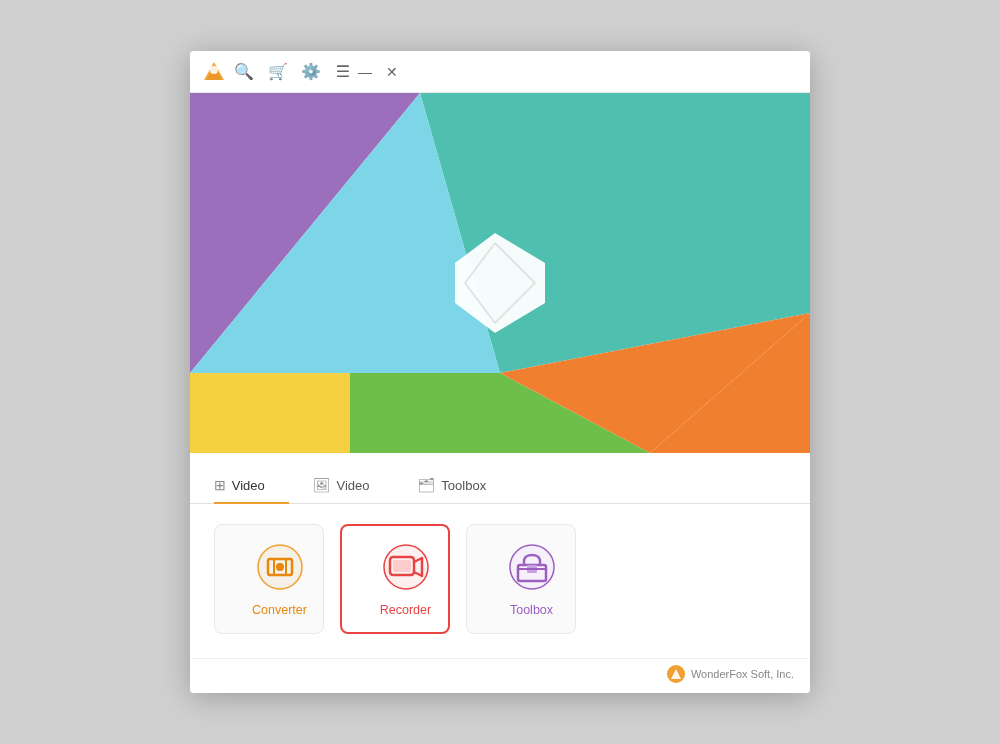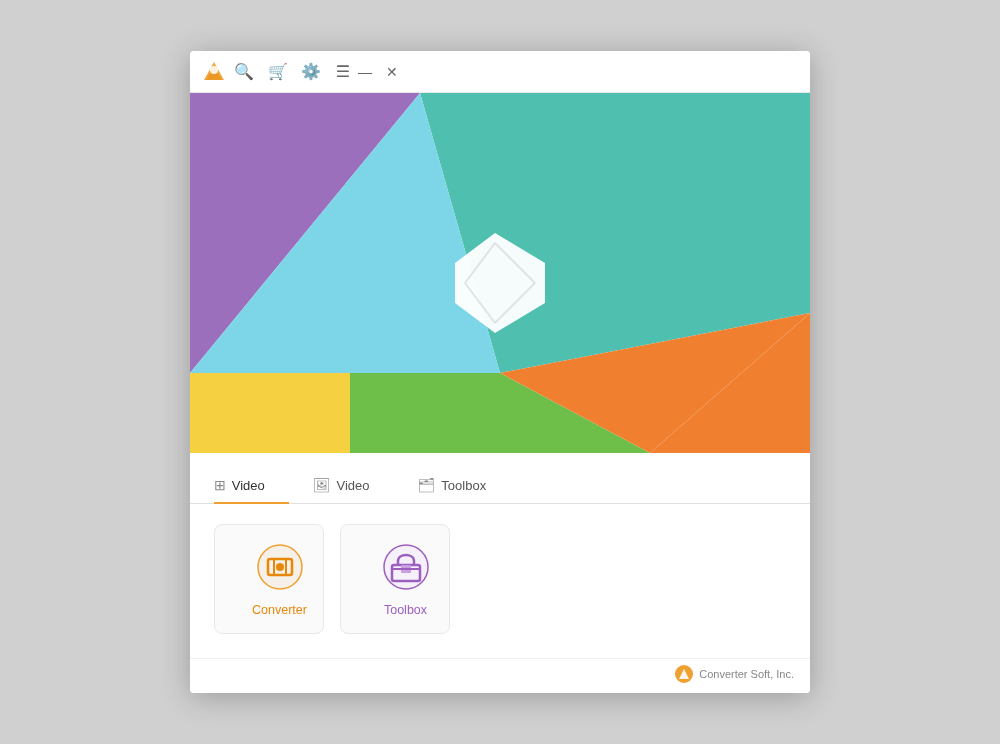--- a/index.html
+++ b/index.html
@@ -256,20 +256,31 @@
           <rect x="12" y="16" width="24" height="16" rx="2" fill="none" stroke="#e8870a" stroke-width="2.5"></rect>
           <line x1="18" y1="16" x2="18" y2="32" stroke="#e8870a" stroke-width="2"></line>
           <line x1="30" y1="16" x2="30" y2="32" stroke="#e8870a" stroke-width="2"></line>
           <circle cx="24" cy="24" r="4" fill="#e8870a"></circle>
         </svg>
       </div>
       <span class="tool-label orange">Converter</span>
     </div>
 
 
+    <div class="tool-card active">
+      <div class="tool-icon">
+        <svg width="48" height="48" viewBox="0 0 48 48">
+          <circle cx="24" cy="24" r="22" fill="#fff0f0" stroke="#e84444" stroke-width="1.5"></circle>
+          <rect x="8" y="14" width="24" height="18" rx="3" fill="none" stroke="#e84444" stroke-width="2.5"></rect>
+          <polyline points="32,19 40,15 40,33 32,29" fill="none" stroke="#e84444" stroke-width="2.5" stroke-linejoin="round"></polyline>
+          <rect x="11" y="17" width="18" height="12" rx="2" fill="#ffcccc"></rect>
+        </svg>
+      </div>
+      <span class="tool-label red">Recorder</span>
+    </div>
 
 
     <div class="tool-card">
       <div class="tool-icon">
         <svg width="48" height="48" viewBox="0 0 48 48">
           <circle cx="24" cy="24" r="22" fill="#f5f0fa" stroke="#9c5fc0" stroke-width="1.5"></circle>
           <rect x="10" y="22" width="28" height="16" rx="2" fill="none" stroke="#9c5fc0" stroke-width="2.5"></rect>
           <path d="M16,22 L16,18 C16,14 20,12 24,12 C28,12 32,14 32,18 L32,22" fill="none" stroke="#9c5fc0" stroke-width="2.5"></path>
           <rect x="19" y="22" width="10" height="8" rx="1" fill="#c89fe0"></rect>
           <line x1="10" y1="26" x2="38" y2="26" stroke="#9c5fc0" stroke-width="2"></line>
@@ -278,16 +289,16 @@
       <span class="tool-label purple">Toolbox</span>
     </div>
   </div>
 
   <div class="footer">
     <div class="footer-logo">
       <svg class="footer-logo-icon" viewBox="0 0 18 18">
         <circle cx="9" cy="9" r="9" fill="#f0a030"></circle>
         <polygon points="9,4 14,14 4,14" fill="white" opacity="0.9"></polygon>
       </svg>
-      <span>Converter Soft, Inc.</span>
+      <span>WonderFox Soft, Inc.</span>
     </div>
   </div>
 </div>
 
 </body></html>

